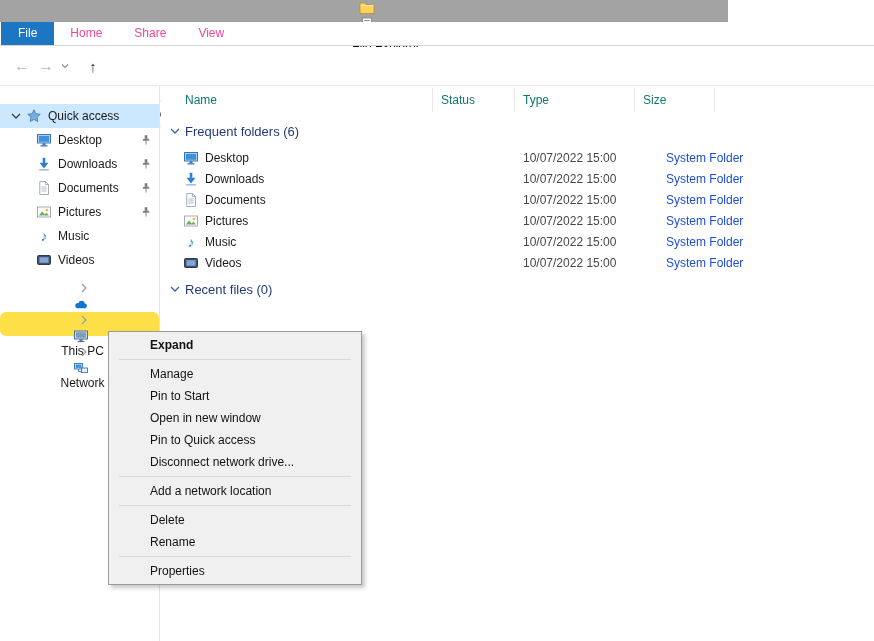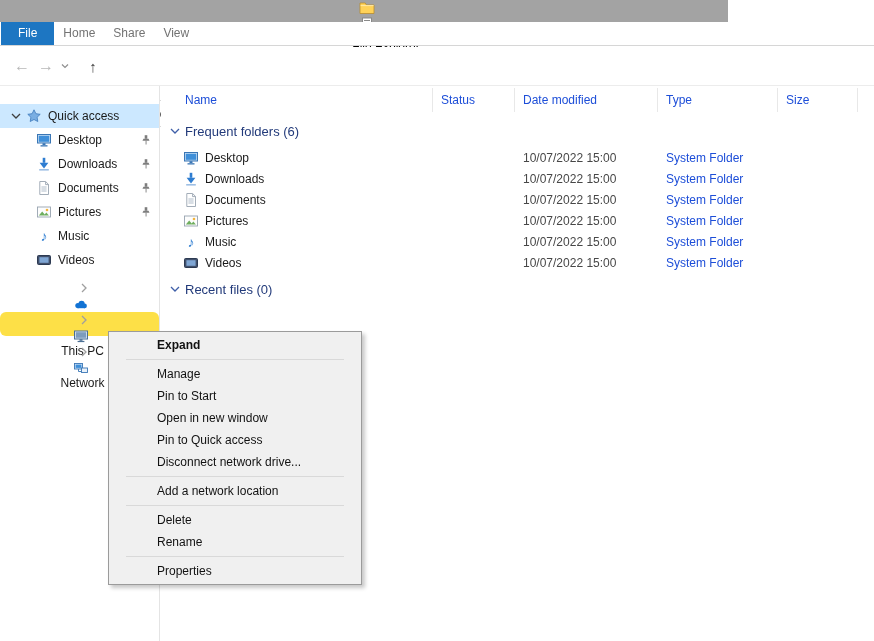--- a/index.html
+++ b/index.html
@@ -11,21 +11,21 @@
   
   .titlebar{position:absolute;left:0;top:0;width:728px;height:22px;display:flex;align-items:center;
             padding-left:6px;box-sizing:border-box;background:#a3a3a3;flex-direction:column;}
   .qat-sep{width:1px;height:12px;background:#d0d0d0;margin:0 5px;}
   .qat-ic{width:14px;height:14px;display:flex;align-items:center;justify-content:center;}
   .title-text{margin-left:38px;color:#000;}
 
   
   .ribbon-tabs{position:absolute;left:0;top:22px;width:874px;height:24px;background:#fff;
                border-bottom:1px solid #d6d6d6;display:flex;box-sizing:border-box;}
-  .tab{padding:0 9px;line-height:23px;color:#737373;}
+  .tab{padding:0 16px;line-height:23px;color:#ec4899;}
   .tab-file{background:#1d76c2;color:#fff;padding:0 17px;margin-left:1px;}
 
   
   .navbar{position:absolute;left:0;top:47px;width:874px;height:39px;background:#fff;
           border-bottom:1px solid #ececec;box-sizing:border-box;}
   .nav-btn{position:absolute;top:0;height:38px;display:flex;align-items:center;justify-content:center;}
   .nb-back{left:12px;width:20px;color:#b7b7b7;font-size:16px;}
   .nb-fwd{left:36px;width:20px;color:#b7b7b7;font-size:16px;}
   .nb-drop{left:58px;width:14px;}
   .nb-up{left:82px;width:22px;color:#3f3f3f;font-size:15px;}
@@ -42,21 +42,21 @@
   .side-item .lbl{margin-left:6px;white-space:nowrap;}
   .lvl0 .ic{margin-left:2px;}
   .lvl1{padding-left:36px;}
   .hl{background:#cce8ff;}
   .sel{background:#fde047;border-radius:6px;}
   .gap{margin-top:8px;flex-direction:column;}
   .pin{position:absolute;right:7px;top:6px;width:12px;height:12px;}
 
   
   .content{position:absolute;left:161px;top:86px;width:713px;height:555px;background:#fff;}
-  .col-headers{position:absolute;left:0;top:2px;width:100%;height:24px;display:flex;color:#1d4ed8;}
+  .col-headers{position:absolute;left:0;top:2px;width:100%;height:24px;display:flex;color:#0f766e;}
   .col{box-sizing:border-box;border-right:1px solid #e8e8e8;display:flex;align-items:center;padding-left:8px;}
   .col-name{width:272px;padding-left:24px;}
   .col-status{width:82px;}
   .col-date{width:143px;}
   .col-type{width:120px;}
   .col-size{width:80px;}
   .group-hdr{position:absolute;left:0;width:100%;height:26px;display:flex;align-items:center;
              color:#223a7a;font-size:13px;}
   .group-hdr .chev{width:16px;height:16px;margin-left:6px;}
   .group-hdr .lbl{margin-left:2px;}
@@ -68,21 +68,21 @@
   .c-name{width:272px;display:flex;align-items:center;padding-left:22px;color:#1a1a1a;}
   .c-name .lbl{margin-left:6px;}
   .c-status{width:82px;}
   .c-date{width:143px;color:#474747;}
   .c-type{width:120px;color:#1d4ed8;}
   .c-size{width:80px;}
   .music-glyph{font-size:14px;color:#2e7dd1;line-height:16px;}
 
   
   .menu{position:absolute;left:108px;top:331px;width:254px;background:#f0f0f0;border:1px solid #9b9b9b;
-        box-shadow:3px 3px 4px rgba(0,0,0,.22);padding:2px 15px;box-sizing:border-box;z-index:10;}
+        box-shadow:3px 3px 4px rgba(0,0,0,.22);padding:2px 8px;box-sizing:border-box;z-index:10;}
   .menu-item{height:22px;line-height:22px;padding-left:33px;color:#121212;}
   .menu-item.bold{font-weight:bold;}
   .menu-sep{height:1px;background:#d9d9d9;margin:3px 2px;}
 </style>
 </head>
 <body>
 
 <div class="titlebar">
   <span class="ic">
     <svg width="16" height="16" viewBox="0 0 16 16">
@@ -299,21 +299,20 @@
     </span>
     <span class="lbl">Network</span>
   </div>
 </div>
 
 <div class="content">
 
   <div class="col-headers">
     <div class="col col-name">Name</div>
     <div class="col col-status">Status</div>
-    <div class="col col-date">Date modified</div>
     <div class="col col-type">Type</div>
     <div class="col col-size">Size</div>
   </div>
 
   <div class="group-hdr g1">
     <span class="chev">
       <svg width="16" height="16" viewBox="0 0 16 16">
           <path d="M4 6l4 4 4-4" fill="none" stroke="#3f5fa8" stroke-width="1.3"></path>
         </svg>
     </span>

